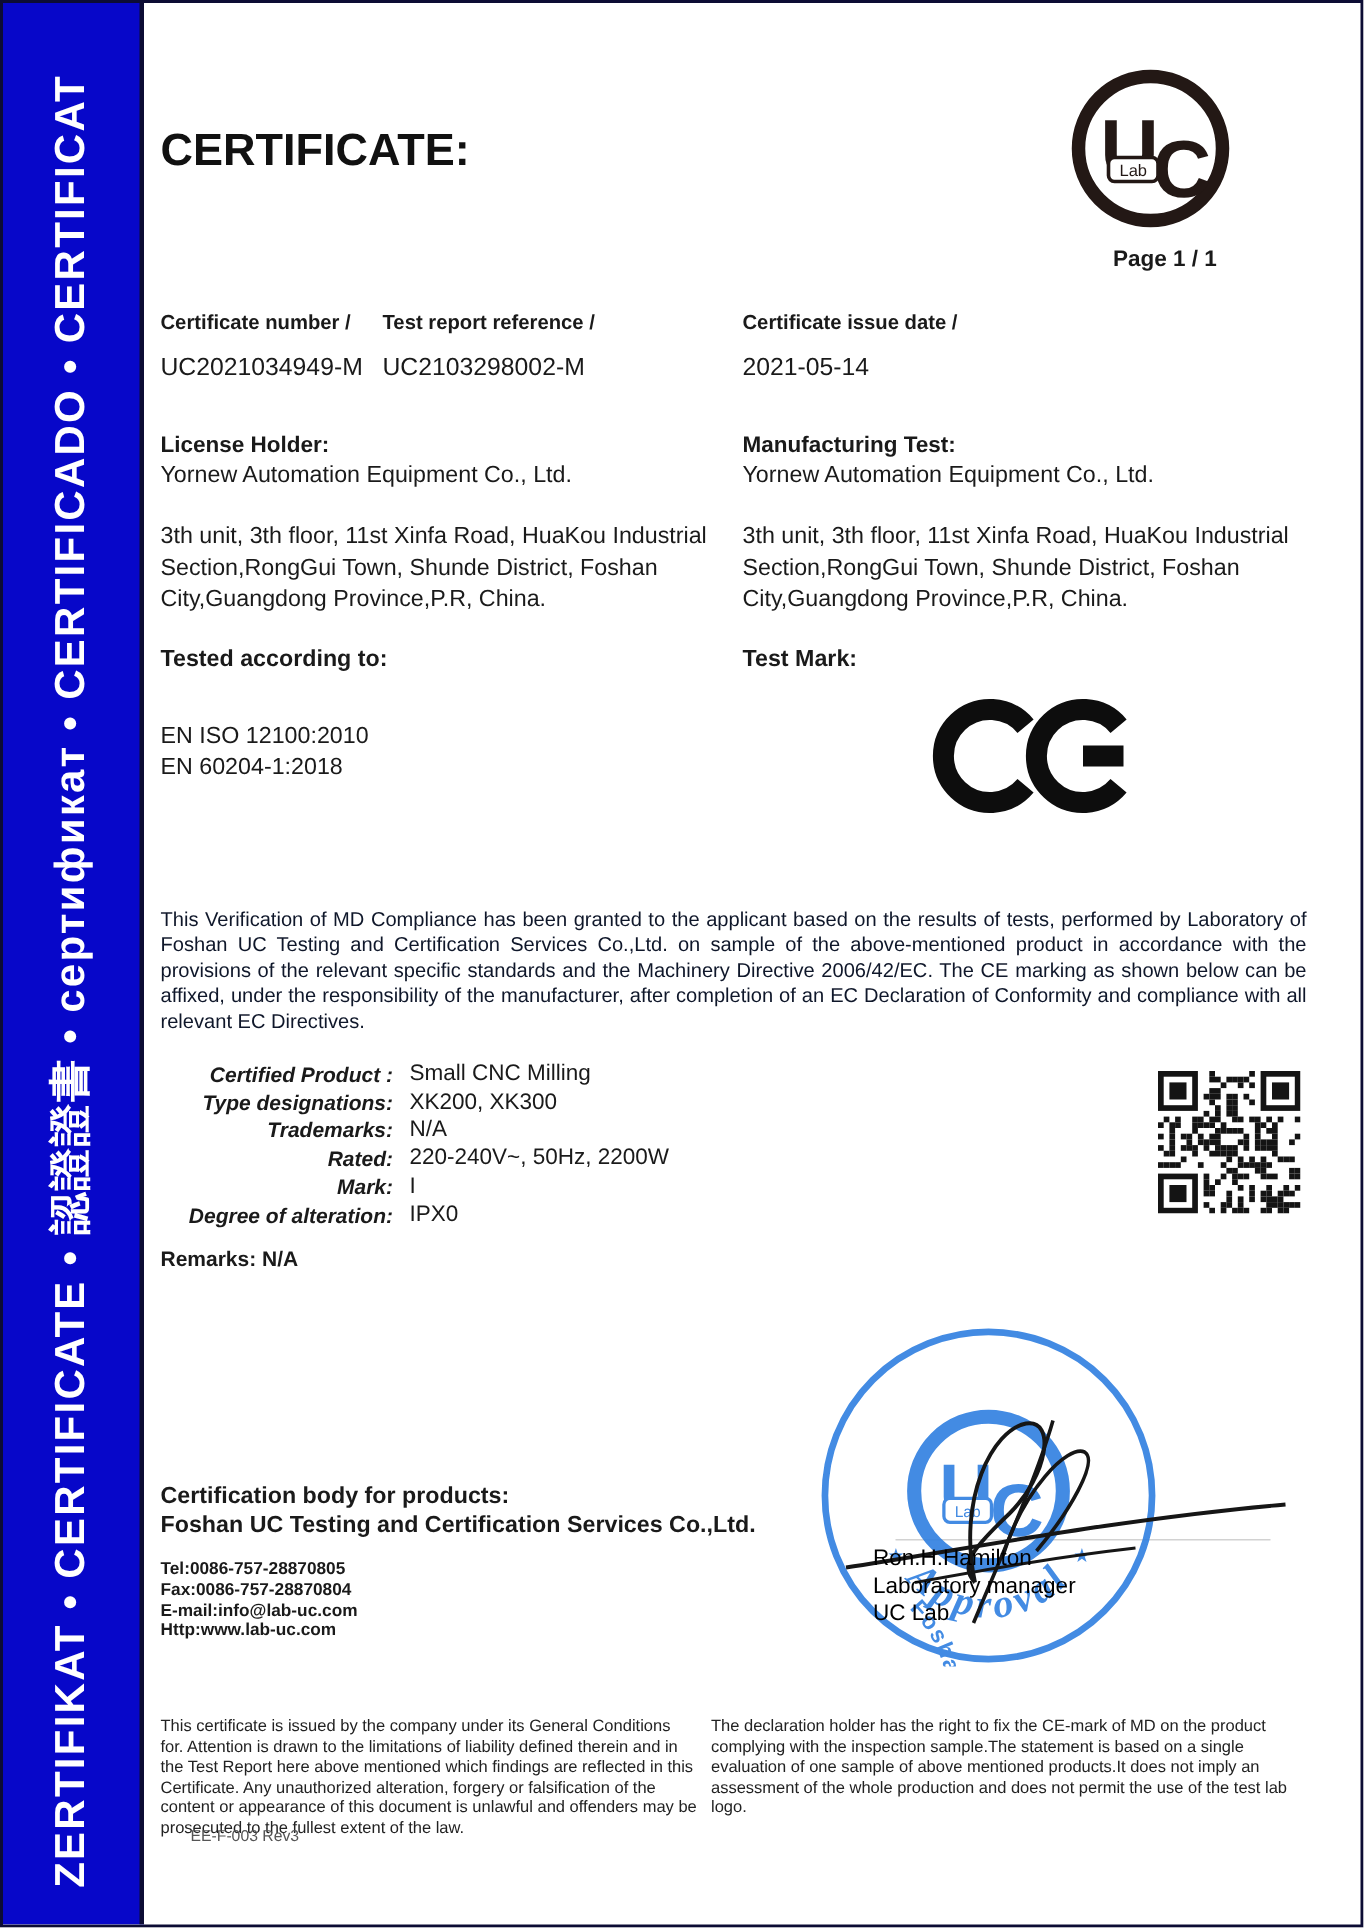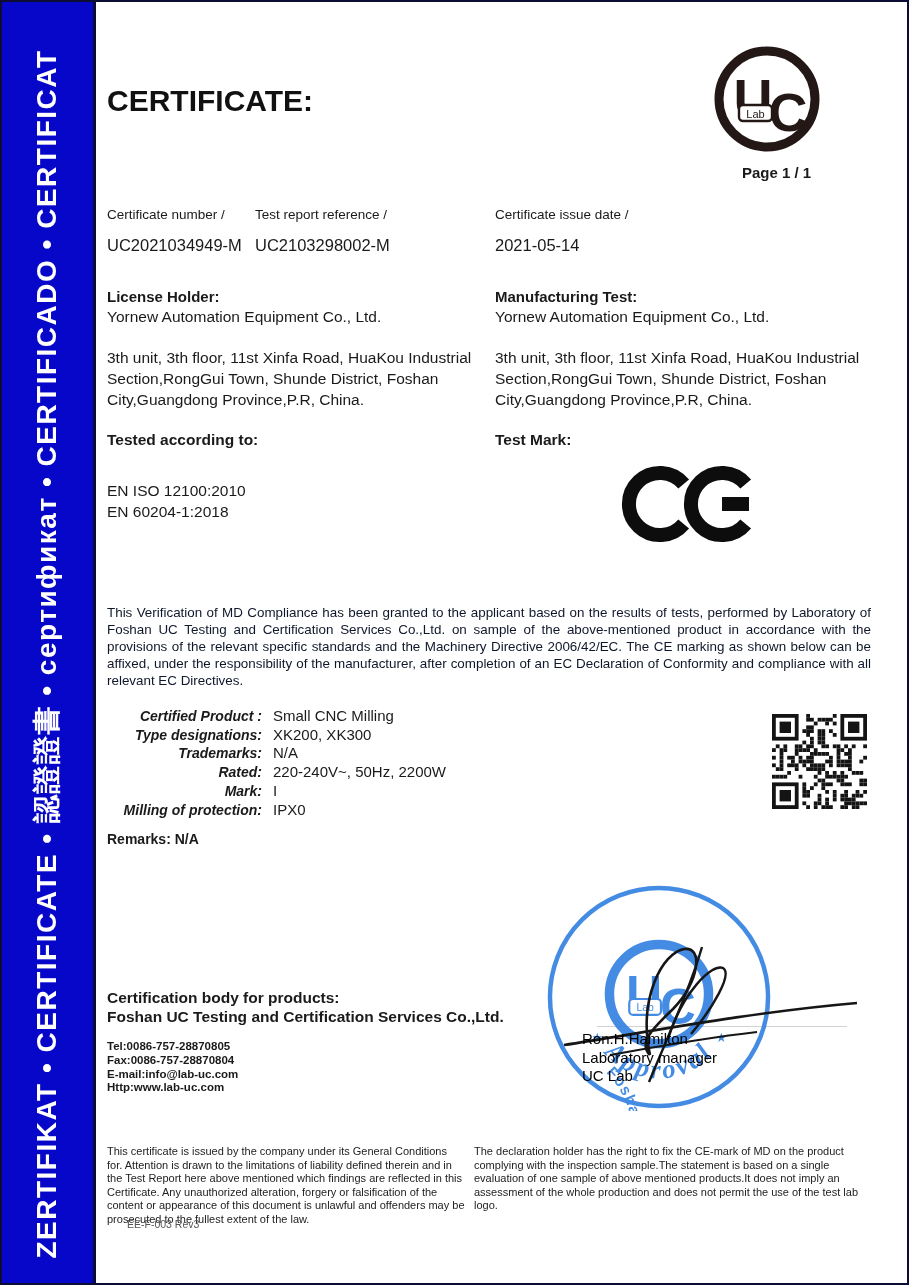--- a/index.html
+++ b/index.html
@@ -18,21 +18,21 @@
     transform:translate(-50%,-50%) rotate(-90deg);
     white-space:nowrap; color:#ffffff; font-weight:bold; font-size:28px;
     letter-spacing:1.5px;
   }
   
   .title { position:absolute; left:105px; top:80px; font-size:30px; font-weight:bold; line-height:38px; color:#111; }
   .uc-logo { position:absolute; left:710px; top:42px; }
   .page-indicator { position:absolute; left:740px; top:162px; width:130px; text-align:left; font-weight:bold; font-size:15px; }
   
   .meta-col { position:absolute; top:205px; }
-  .meta-col .lbl { font-size:13.5px; font-weight:normal; }
+  .meta-col .lbl { font-size:13.5px; font-weight:bold; }
   .meta-col .val { margin-top:14px; font-size:16.5px; }
   
   .party { position:absolute; top:286px; width:374px; }
   .party .lbl { font-size:15px; font-weight:bold; }
   .party .name { margin-top:3px; font-size:15.5px; }
   .party .addr { margin-top:21px; font-size:15.5px; line-height:21px; }
   
   .tested-label { position:absolute; left:105px; top:429px; font-size:15.5px; font-weight:bold; }
   .testmark-label { position:absolute; left:493px; top:429px; font-size:15.5px; font-weight:bold; }
   .standards { position:absolute; left:105px; top:478px; font-size:15.5px; line-height:21px; }
@@ -137,21 +137,21 @@
     </div>
     <div class="prod-row">
       <span class="lbl">Rated:</span>
       <span class="val">220-240V~, 50Hz,  2200W</span>
     </div>
     <div class="prod-row">
       <span class="lbl">Mark:</span>
       <span class="val">I</span>
     </div>
     <div class="prod-row">
-      <span class="lbl">Milling of protection:</span>
+      <span class="lbl">Degree of alteration:</span>
       <span class="val">IPX0</span>
     </div>
   </div>
   <div class="remarks">Remarks: N/A</div>
 
   <svg class="qr" width="95" height="95" viewBox="0 0 95 95">
       <rect x="34.199999999999996" y="0" width="3.8" height="3.8" fill="#141414"></rect>
       <rect x="60.8" y="0" width="3.8" height="3.8" fill="#141414"></rect>
       <rect x="34.199999999999996" y="3.8" width="3.8" height="3.8" fill="#141414"></rect>
       <rect x="38" y="3.8" width="3.8" height="3.8" fill="#141414"></rect>

